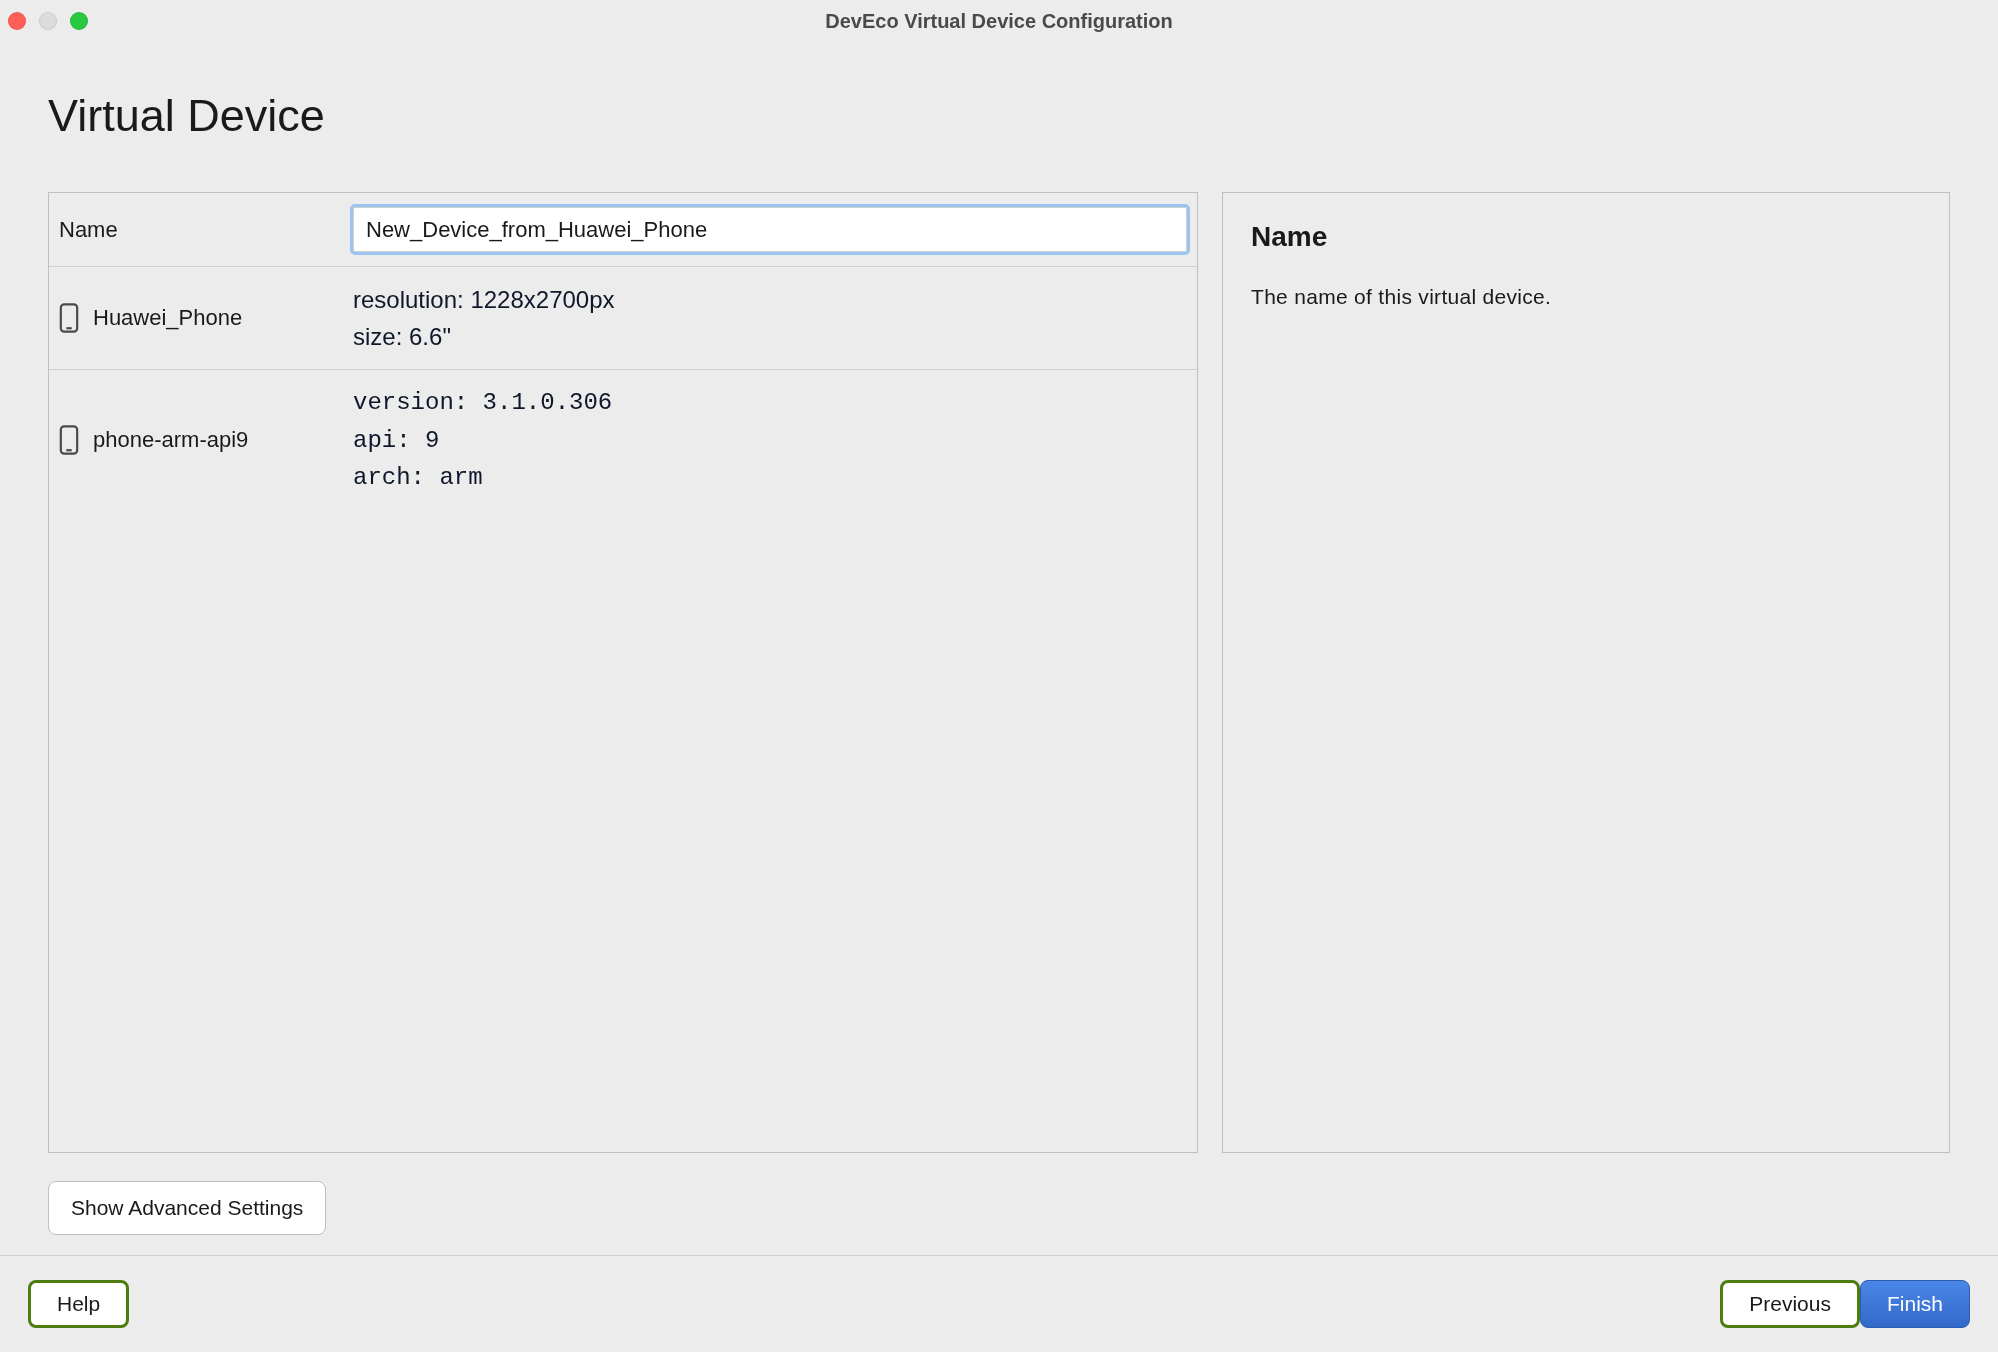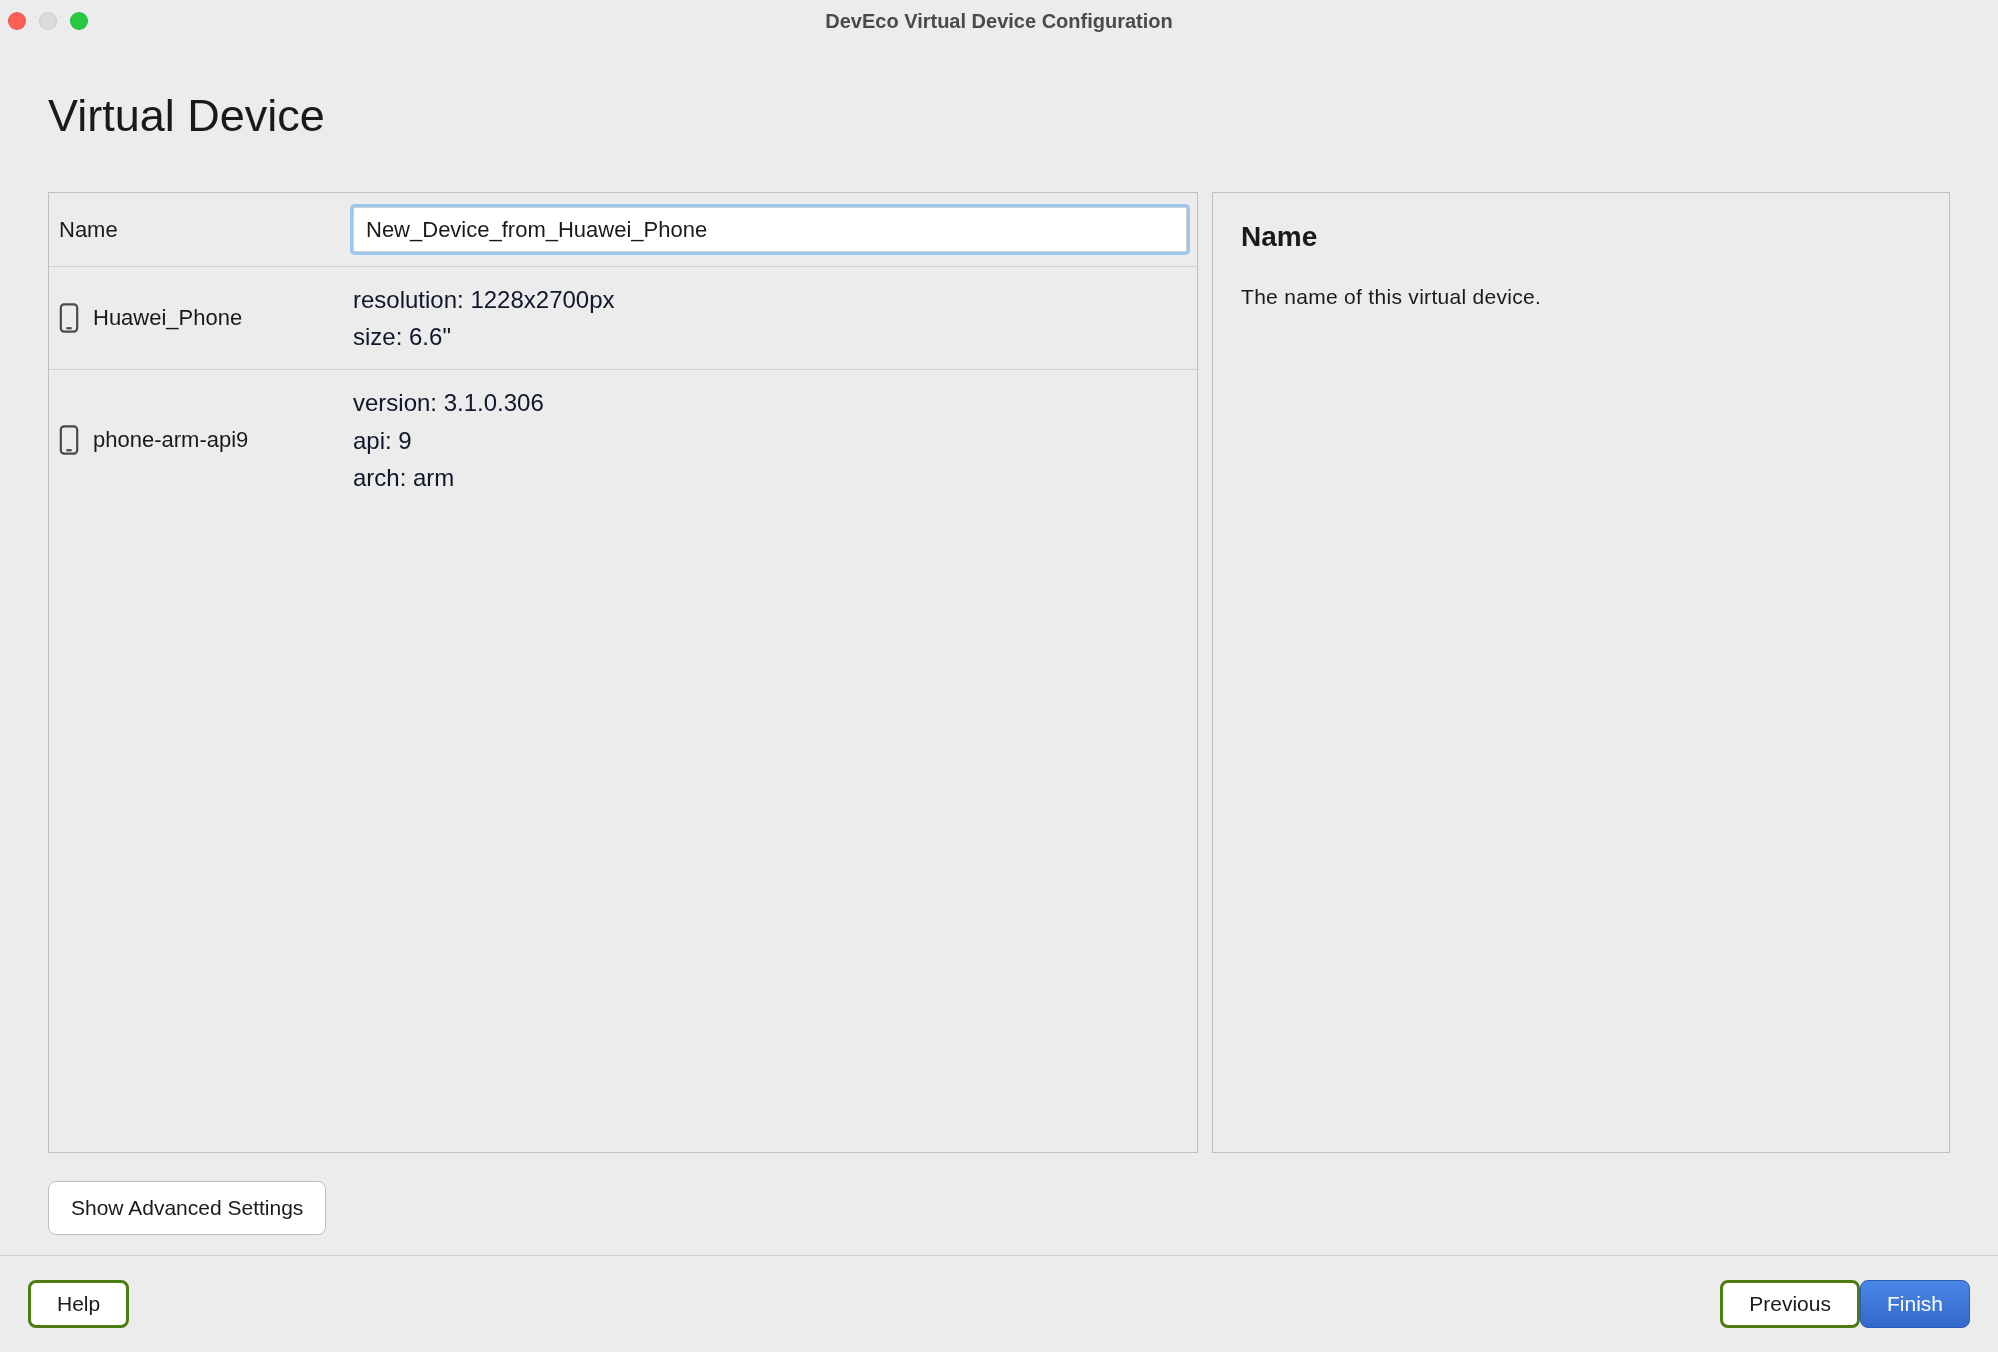--- a/index.html
+++ b/index.html
@@ -57,21 +57,21 @@
       flex-direction: column;
     }
     .page-title {
       font-size: 45px;
       font-weight: 400;
       color: #1a1a1a;
       margin-bottom: 50px;
     }
     .panels {
       display: flex;
-      gap: 14px;
+      gap: 24px;
       flex: 1;
       min-height: 0;
     }
     .left-panel {
       flex: 0 0 1150px;
       border: 1px solid #bfbfbf;
       background: #ececec;
       display: flex;
       flex-direction: column;
     }
@@ -218,21 +218,21 @@
         <div class="form-row no-border">
           <div class="row-left">
             <span class="phone-icon">
               <svg viewBox="0 0 14 22" fill="none" stroke="#4a4a4a" stroke-width="1.6">
                 <rect x="1" y="1" width="12" height="20" rx="2.5"></rect>
                 <line x1="5" y1="18.5" x2="9" y2="18.5"></line>
               </svg>
             </span>
             <span>phone-arm-api9</span>
           </div>
-          <div class="row-right" style="white-space:pre-line;">version: 3.1.0.306
+          <div class="row-right" style="white-space:pre-line;font-family:Liberation Mono, monospace;">version: 3.1.0.306
 api: 9
 arch: arm</div>
         </div>
 
       </div>
 
       <div class="right-panel">
         <div class="right-title">Name</div>
         <div class="right-desc">The name of this virtual device.</div>
       </div>

